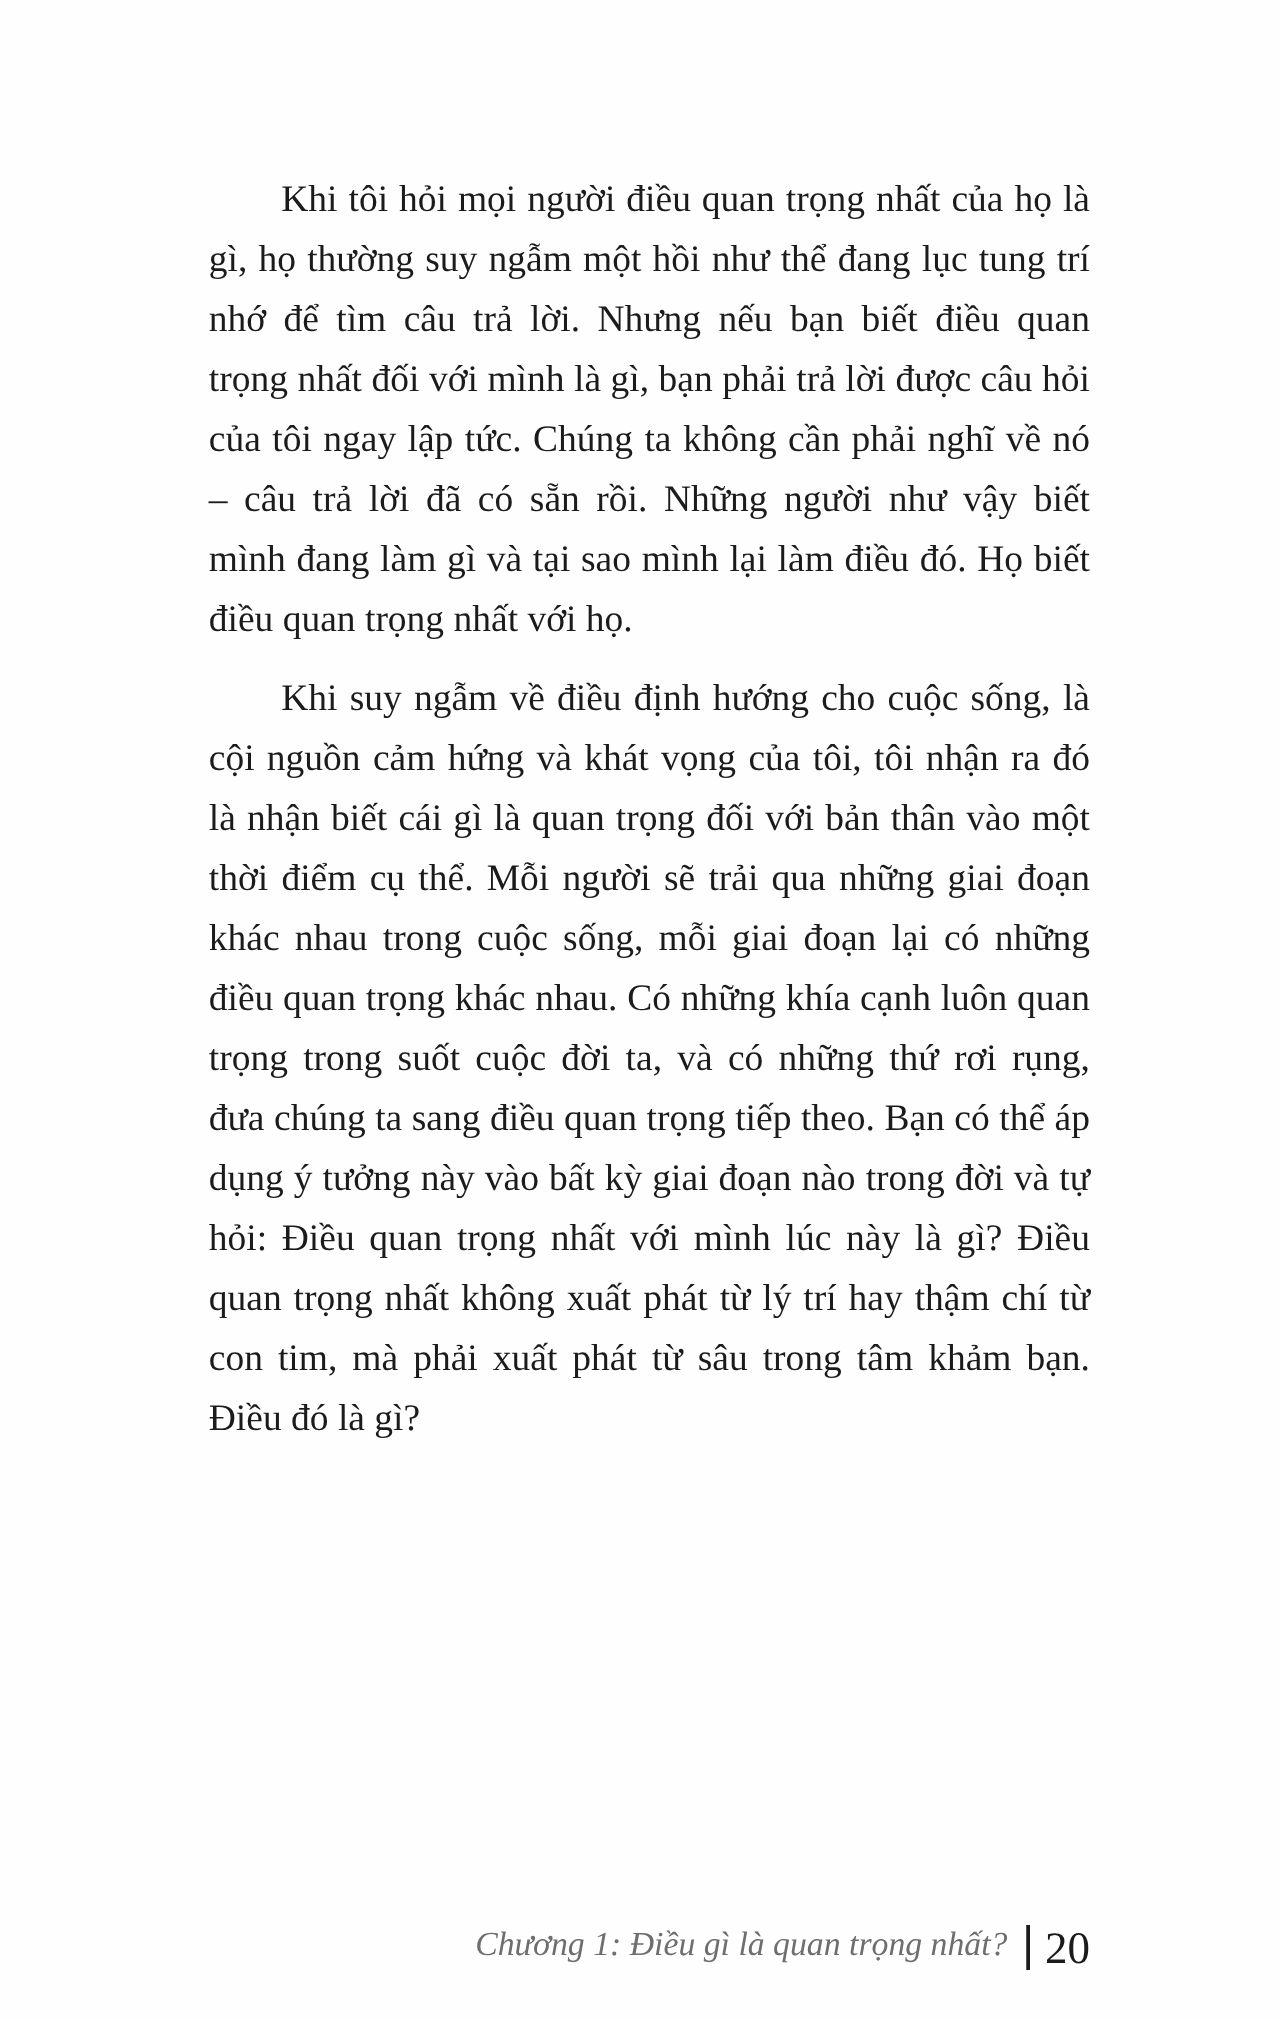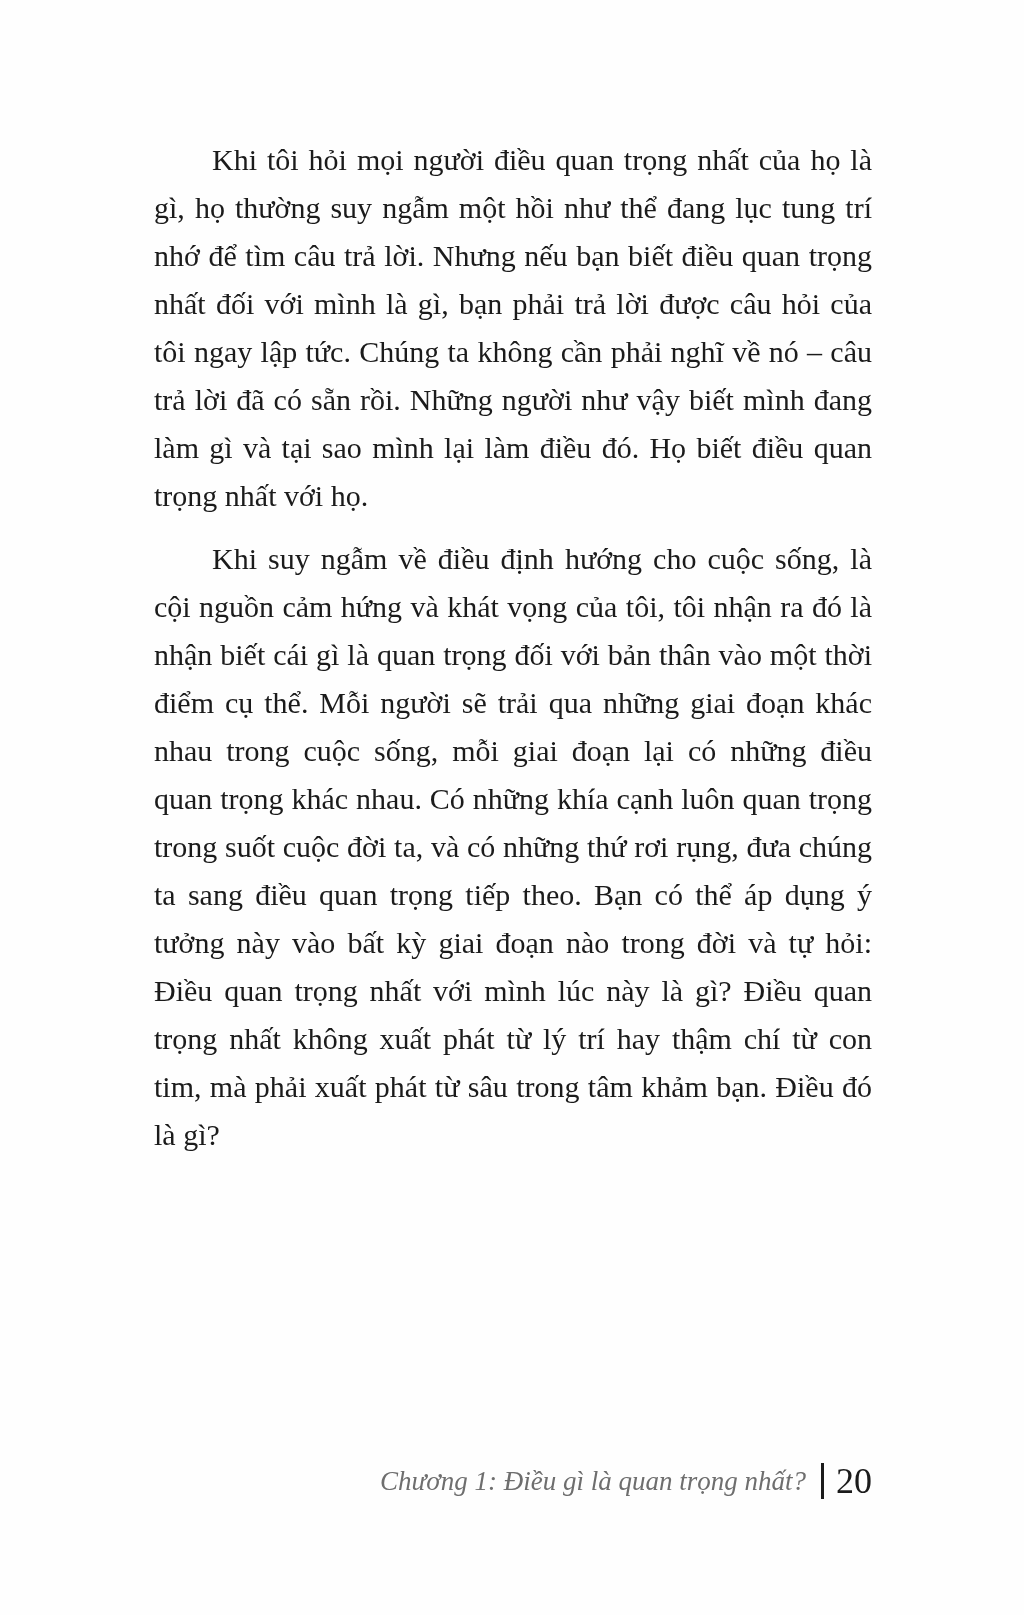--- a/index.html
+++ b/index.html
@@ -19,33 +19,33 @@
   .content {
     position: absolute;
     left: 150px;
     top: 136px;
     width: 722px;
     font-size: 30px;
     line-height: 48px;
     text-align: justify;
   }
   .content p {
-    margin: 0 0 15px 4px;
+    margin: 0 0 15px 17px;
     text-indent: 58px;
   }
   .it {
   }
   .footer {
     position: absolute;
     left: 150px;
-    top: 1458px;
+    top: 1540px;
     width: 722px;
     height: 46px;
     display: flex;
-    align-items: center;
+    align-items: flex-start;
     justify-content: flex-end;
   }
   .footer .chapter {
     font-style: italic;
     color: #6e6e6e;
     font-size: 27px;
     white-space: nowrap;
   }
   .footer .bar {
     width: 3px;

